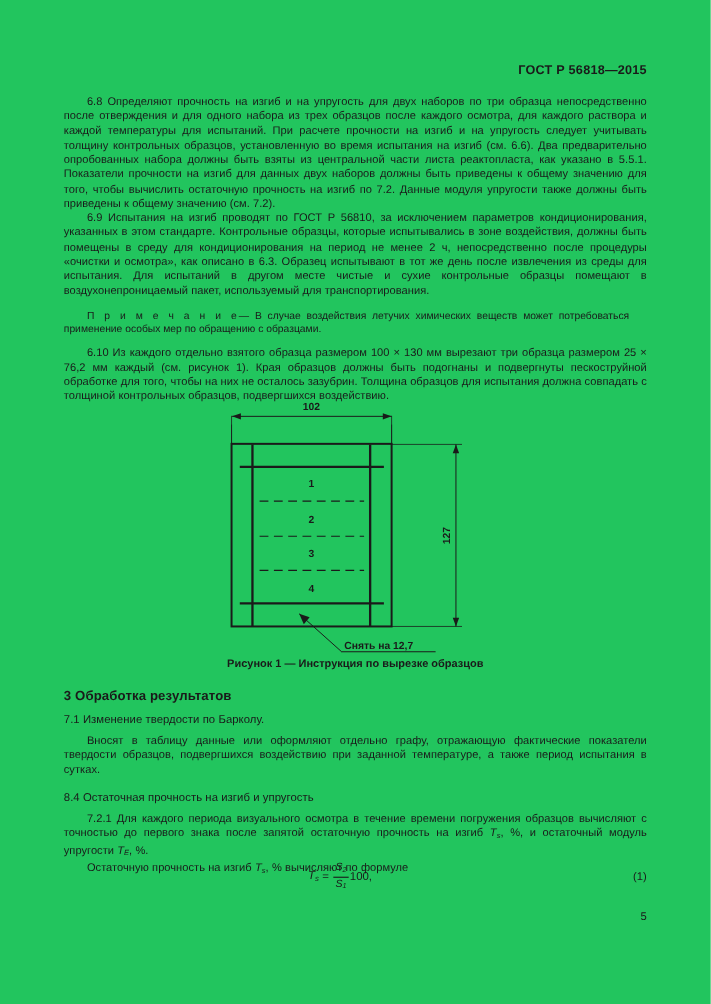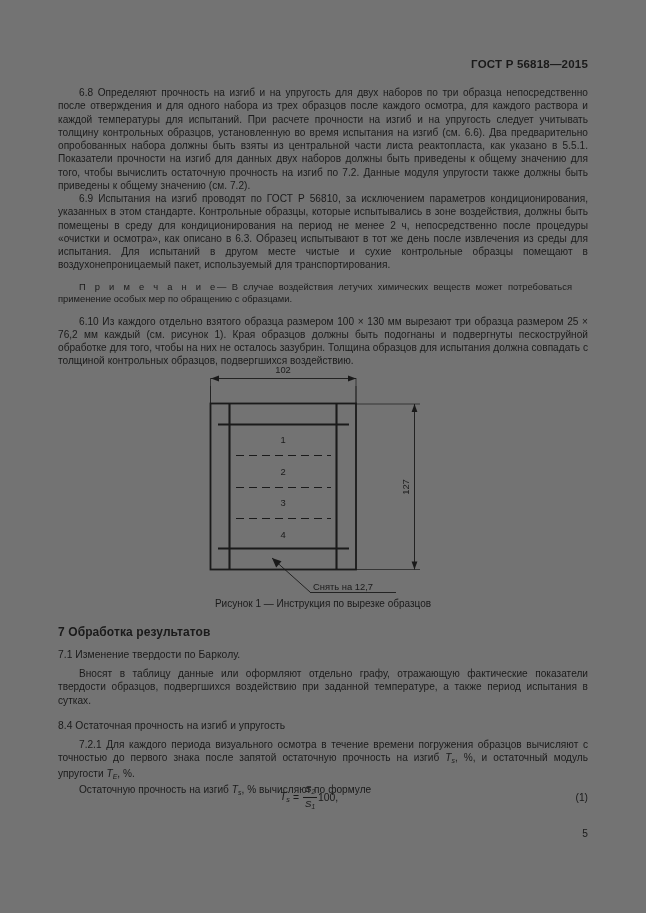--- a/index.html
+++ b/index.html
@@ -12,21 +12,21 @@
     width: 646px;
     height: 913px;
     position: relative;
     font-family: "Liberation Sans", "DejaVu Sans", sans-serif;
     color: #1a1a1a;
     overflow: hidden;
   }
   .page {
     position: absolute;
     inset: 0;
-    background: #737373;
+    background: #22c55e;
   }
 
   
   .header {
     position: absolute;
     top: 58px;
     right: 58px;
     font-size: 11.5px;
     font-weight: bold;
     letter-spacing: 0.2px;
@@ -62,20 +62,21 @@
   }
   p.gap { margin-top: 0; }
 
   
   .figure {
     position: absolute;
     left: 0;
     top: 360px;
     width: 618px;
     height: 262px;
+    font-weight: bold;
   }
   .figcaption {
     position: absolute;
     top: 238px;
     left: 0;
     width: 646px;
     text-align: center;
     font-size: 10px;
   }
 
@@ -225,21 +226,21 @@
       <text x="283" y="146" font-family="Liberation Sans, sans-serif" font-size="9.4" fill="#1a1a1a" text-anchor="middle">3</text>
       <text x="283" y="178" font-family="Liberation Sans, sans-serif" font-size="9.4" fill="#1a1a1a" text-anchor="middle">4</text>
 
       <text x="313" y="230" font-family="Liberation Sans, sans-serif" font-size="9.4" fill="#1a1a1a">Снять на 12,7</text>
     </svg>
 
     <div class="figcaption">Рисунок 1 — Инструкция по вырезке образцов</div>
   </div>
 
   <div class="block-7">
-    <h2 class="h-section">7 Обработка результатов</h2>
+    <h2 class="h-section">3 Обработка результатов</h2>
 
     <h3 class="h-sub s71">7.1 Изменение твердости по Барколу.</h3>
 
     <p class="body indent">Вносят в таблицу данные или оформляют отдельно графу, отражающую фактические показатели твердости образцов, подвергшихся воздействию при заданной температуре, а также период испытания в сутках.</p>
 
     <h3 class="h-sub s72">8.4 Остаточная прочность на изгиб и упругость</h3>
 
     <p class="body indent p721">
       <span>7.2.1 Для каждого периода визуального осмотра в течение времени погружения образцов вычисляют с точностью до первого знака после запятой остаточную прочность на изгиб </span><i>T<sub>s</sub></i><span>, %, и остаточный модуль упругости </span><i>T<sub>E</sub></i><span>, %.</span>
     </p>

